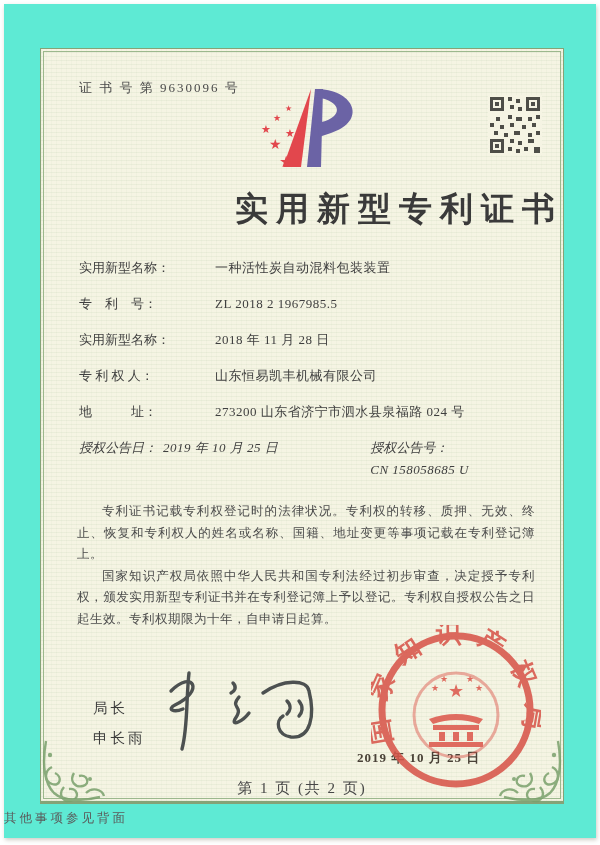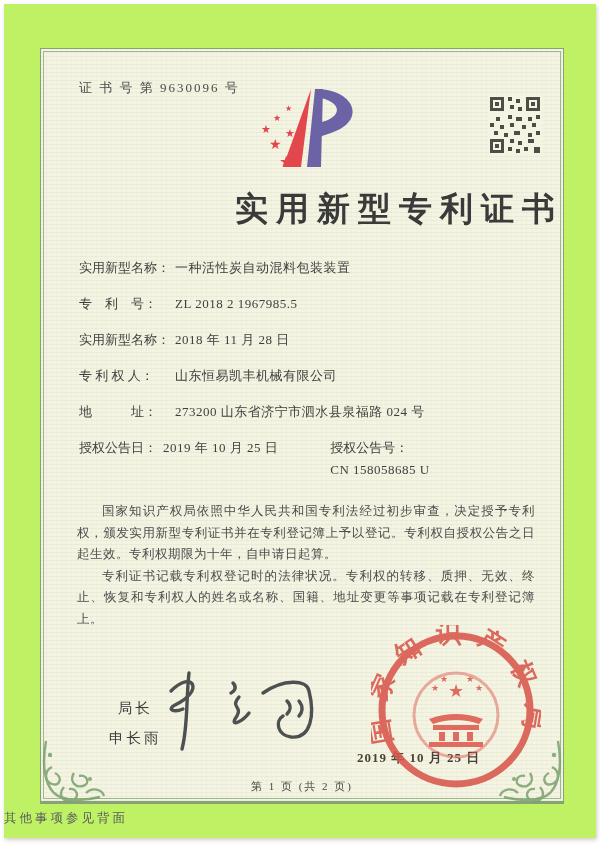--- a/index.html
+++ b/index.html
@@ -3,21 +3,21 @@
 <meta charset="utf-8">
 <style>
   html,body{margin:0;padding:0;}
   body{
     width:600px;height:845px;background:#ffffff;
     font-family:"Liberation Serif","DejaVu Serif",serif;
     position:relative;overflow:hidden;
   }
   .paper{
     position:absolute;left:4px;top:4px;width:592px;height:834px;
-    background:#bef264;
+    background:#5eead4;
     box-shadow:1px 2px 4px rgba(120,115,95,.35);
   }
   .frame{
     position:absolute;left:36px;top:44px;width:522px;height:752px;
     border:1px solid #85a377;border-bottom-width:3px;
     background:
       repeating-linear-gradient(0deg, rgba(140,175,130,.10) 0 1px, transparent 1px 4px),
       repeating-linear-gradient(90deg, rgba(140,175,130,.05) 0 1px, transparent 1px 5px),
       #f5f4e3;
   }
@@ -28,41 +28,41 @@
     position:absolute;left:38px;top:30px;
     font-size:13px;color:#4a4a4a;letter-spacing:2px;
   }
   .logo{position:absolute;left:208px;top:32px;width:120px;height:100px;}
   .qr{position:absolute;left:447px;top:46px;width:54px;height:60px;}
   .title{
     position:absolute;left:0;top:138px;width:100%;text-align:right;
     font-size:33px;font-weight:bold;color:#3a3a3a;letter-spacing:8px;
   }
   .fields{position:absolute;left:38px;top:208px;width:450px;font-size:13px;color:#3f3f3f;}
-  .field-row{display:flex;margin-bottom:14px;line-height:22px;white-space:nowrap;}
+  .field-row{display:flex;margin-bottom:14px;line-height:22px;white-space:nowrap;gap:40px;}
   .field-label{flex:0 0 96px;}
   .field-value{letter-spacing:.5px;}
-  .field-cell{display:flex;}
+  .field-cell{display:flex;font-style:italic;}
   .field-cell + .field-cell{margin-left:52px;flex-direction:column;}
   .field-cell .field-label{flex:0 0 auto;margin-right:6px;}
   .legal{
     position:absolute;left:36px;top:452px;width:458px;
     font-size:12.5px;line-height:1.72;color:#4c4c4c;text-align:justify;
   }
   .legal p{margin:0;text-indent:2em;letter-spacing:.5px;}
-  .signer{position:absolute;left:68px;top:644px;font-size:14.5px;color:#3c3c3c;letter-spacing:3px;line-height:30px;text-align:center;}
+  .signer{position:absolute;left:52px;top:644px;font-size:14.5px;color:#3c3c3c;letter-spacing:3px;line-height:30px;}
   .signature{position:absolute;left:118px;top:612px;width:170px;height:100px;}
   .seal{position:absolute;left:330px;top:576px;width:170px;height:170px;opacity:.88;}
   .seal-date{
     position:absolute;left:316px;top:700px;width:170px;
     font-size:13px;font-weight:bold;color:#4a4238;letter-spacing:1px;
   }
   .page-info{
     position:absolute;left:0;top:730px;width:100%;text-align:center;
-    font-size:11px;color:#474747;letter-spacing:2px;
+    font-size:15px;color:#474747;letter-spacing:2px;
   }
   .corner{position:absolute;width:96px;height:96px;}
   .corner.bl{left:-1px;bottom:-2px;}
   .corner.br{right:-1px;bottom:-2px;transform:scaleX(-1);}
   .footnote{
     position:absolute;left:0;top:806px;width:100%;text-align:left;
     font-size:12.5px;color:#5a5a5a;letter-spacing:3px;
   }
 </style>
 </head>
@@ -167,22 +167,22 @@
           <span class="field-value">2019 年 10 月 25 日</span>
         </span>
         <span class="field-cell">
           <span class="field-label">授权公告号：</span>
           <span class="field-value">CN 158058685 U</span>
         </span>
       </div>
     </div>
 
     <div class="legal">
+      <p>专利证书记载专利权登记时的法律状况。专利权的转移、质押、无效、终止、恢复和专利权人的姓名或名称、国籍、地址变更等事项记载在专利登记簿上。</p>
       <p>国家知识产权局依照中华人民共和国专利法经过初步审查，决定授予专利权，颁发实用新型专利证书并在专利登记簿上予以登记。专利权自授权公告之日起生效。专利权期限为十年，自申请日起算。</p>
-      <p>专利证书记载专利权登记时的法律状况。专利权的转移、质押、无效、终止、恢复和专利权人的姓名或名称、国籍、地址变更等事项记载在专利登记簿上。</p>
     </div>
 
     <div class="signer">
       <div>局长</div>
       <div>申长雨</div>
     </div>
 
     <div class="signature">
       <svg viewBox="0 0 170 100" width="170" height="100">
         <g fill="none" stroke="#363b3d" stroke-width="3.4" stroke-linecap="round" opacity=".88">

